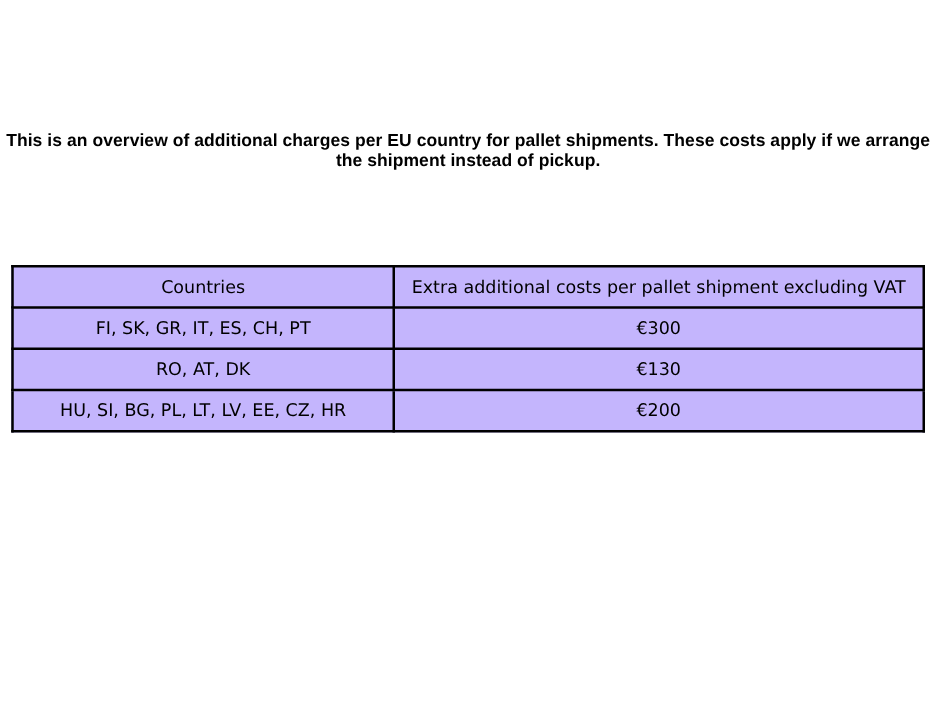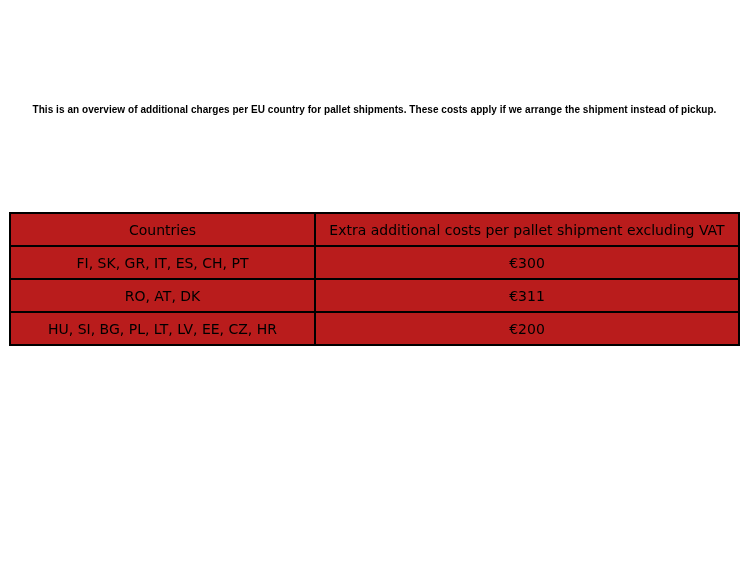--- a/index.html
+++ b/index.html
@@ -17,35 +17,35 @@
   }
   .intro {
     position: absolute;
     top: 104px;
     left: 0;
     width: 749px;
     margin: 0;
     text-align: center;
     font-family: "Liberation Sans", sans-serif;
     font-weight: bold;
-    font-size: 10px;
+    font-size: 14px;
     letter-spacing: 0.05px;
     color: #000000;
   }
   table.charges-table {
     position: absolute;
     top: 212px;
     left: 9px;
     width: 731px;
     border-collapse: collapse;
     table-layout: fixed;
     font-family: "DejaVu Sans", sans-serif;
     font-size: 14px;
     color: #000000;
-    background: #b91c1c;
+    background: #c4b5fd;
   }
   table.charges-table th,
   table.charges-table td {
     border: 2px solid #000000;
     height: 31px;
     padding: 0;
     font-weight: normal;
     vertical-align: middle;
     white-space: nowrap;
     overflow: hidden;
@@ -69,21 +69,21 @@
         <th class="col2">Extra additional costs per pallet shipment excluding VAT</th>
       </tr>
     </thead>
     <tbody>
       <tr>
         <td class="col1">FI, SK, GR, IT, ES, CH, PT</td>
         <td class="col2">€300</td>
       </tr>
       <tr>
         <td class="col1">RO, AT, DK</td>
-        <td class="col2">€311</td>
+        <td class="col2">€130</td>
       </tr>
       <tr>
         <td class="col1">HU, SI, BG, PL, LT, LV, EE, CZ, HR</td>
         <td class="col2">€200</td>
       </tr>
     </tbody>
   </table>
 
 </div>
 

